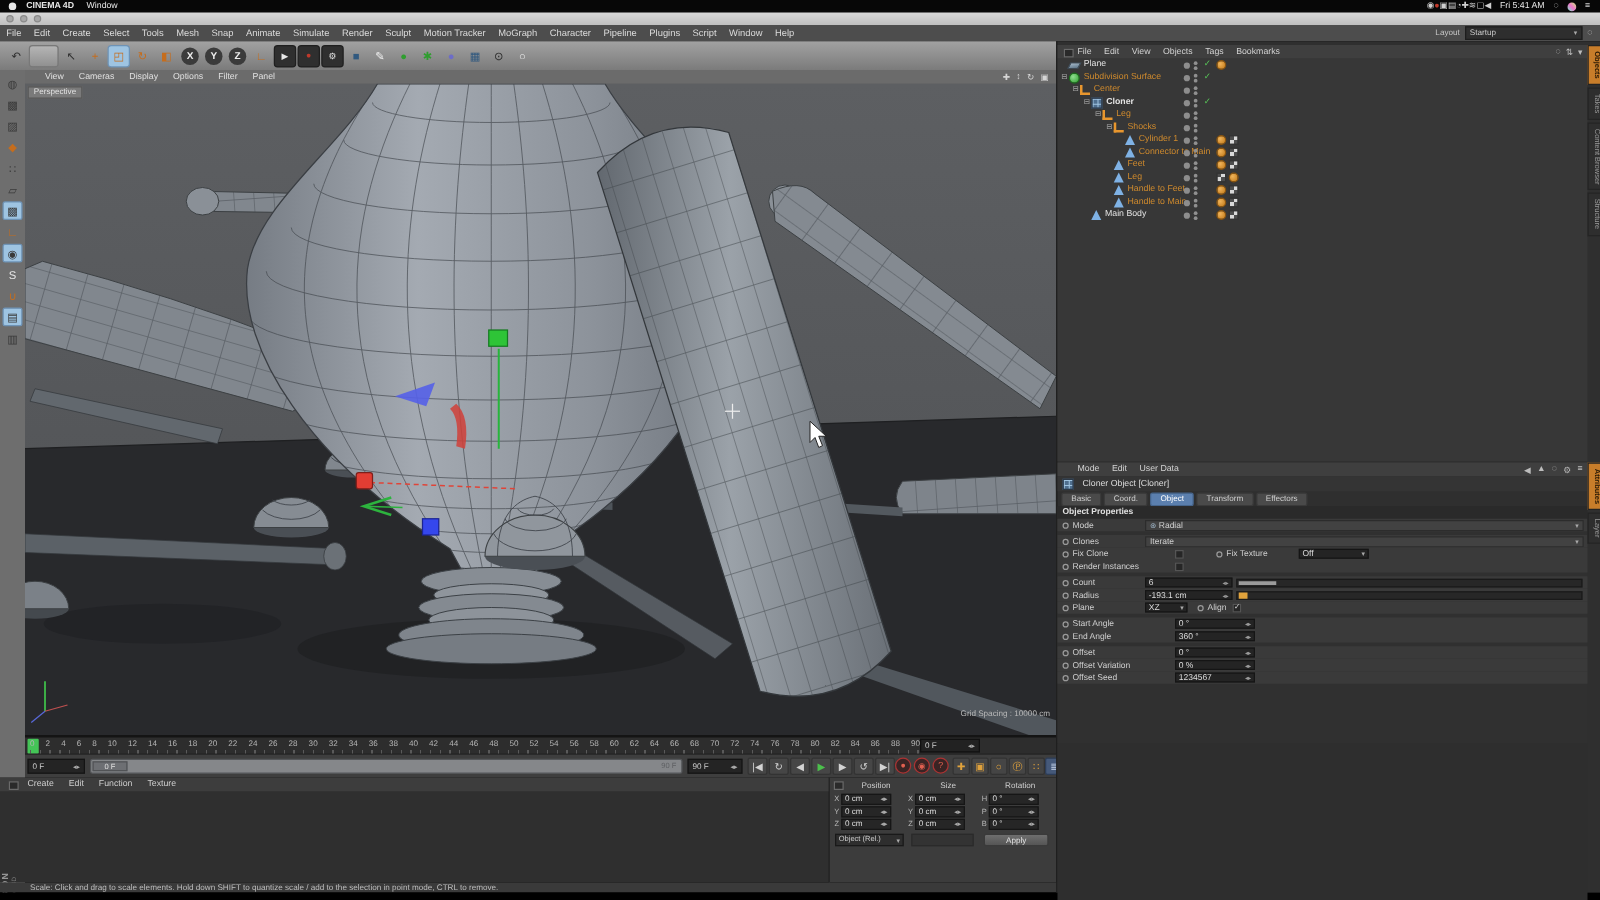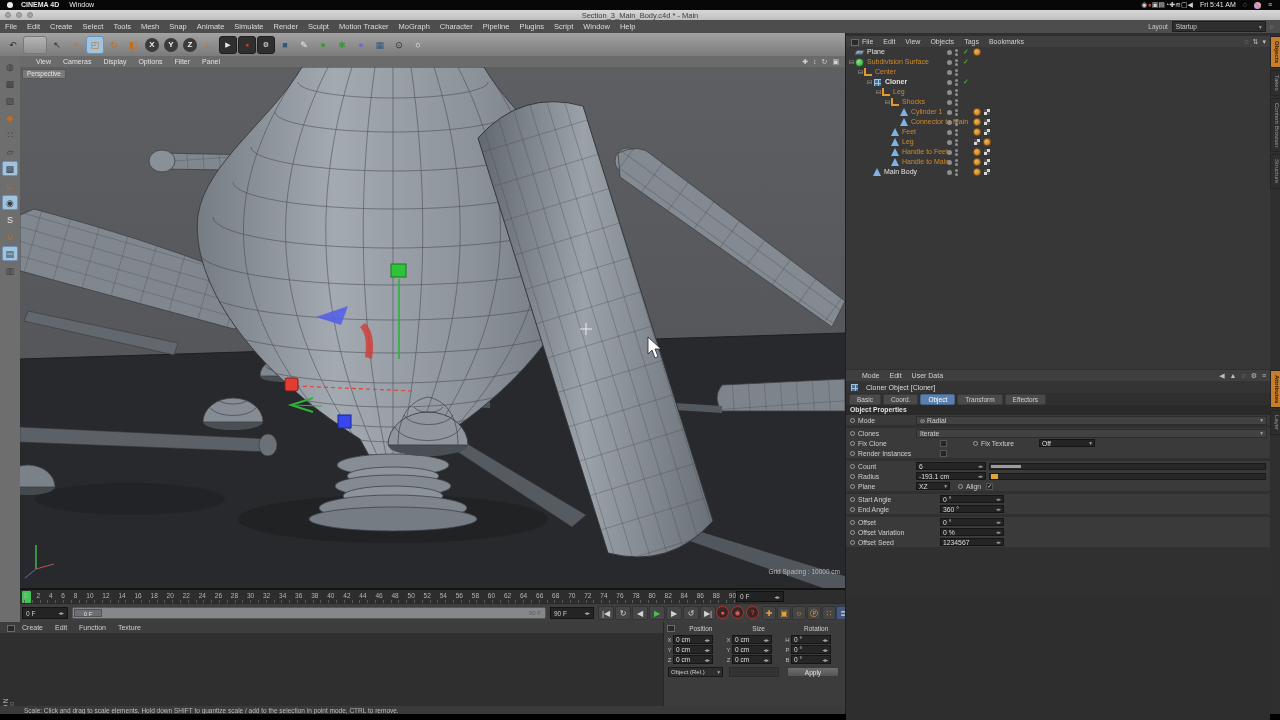--- a/index.html
+++ b/index.html
@@ -186,21 +186,20 @@
     <span class="sic">◌</span>
     <span class="sic multi">●</span>
     <span class="sic">≡</span>
   </span>
 </div>
 
 <div id="titlebar" class="abs">
   <span class="tl-dot"></span>
   <span class="tl-dot"></span>
   <span class="tl-dot"></span>
-  <span class="wtitle">Section_3_Main_Body.c4d * - Main</span>
 </div>
 
 <div id="menubar" class="abs">
   <span><span class="mi">File</span><span class="mi">Edit</span><span class="mi">Create</span><span class="mi">Select</span><span class="mi">Tools</span><span class="mi">Mesh</span><span class="mi">Snap</span><span class="mi">Animate</span><span class="mi">Simulate</span><span class="mi">Render</span><span class="mi">Sculpt</span><span class="mi">Motion Tracker</span><span class="mi">MoGraph</span><span class="mi">Character</span><span class="mi">Pipeline</span><span class="mi">Plugins</span><span class="mi">Script</span><span class="mi">Window</span><span class="mi">Help</span></span>
   <span class="right">
     <span style="font-size:6.5px;color:#c9c9c9;">Layout</span>
     <span id="layout-dd">
       <span>Startup</span>
       <span class="dd">▾</span>
     </span>

